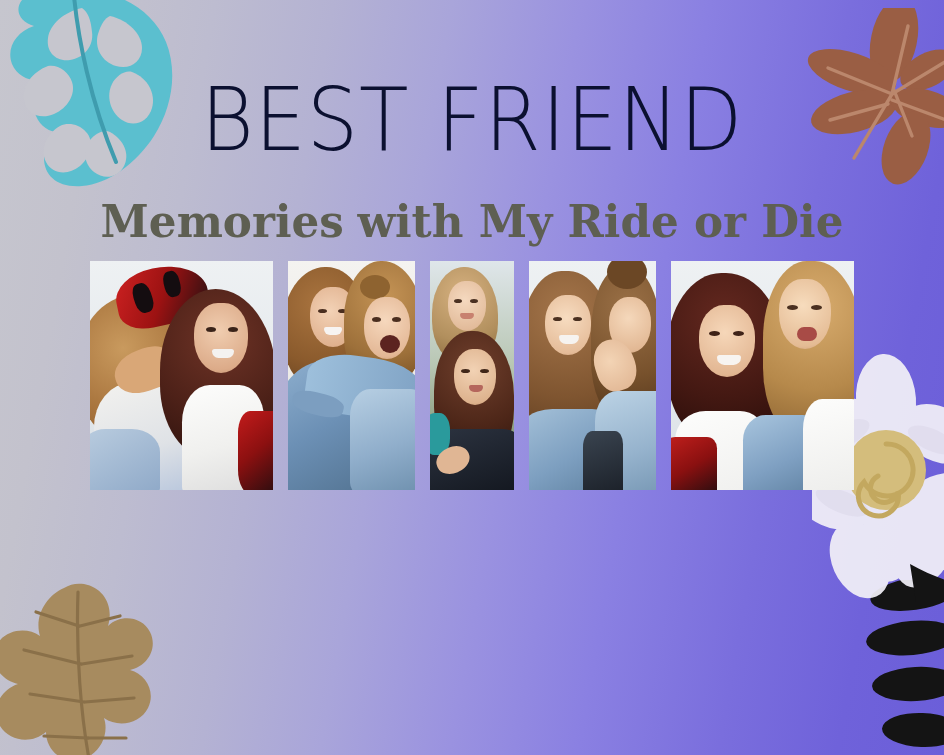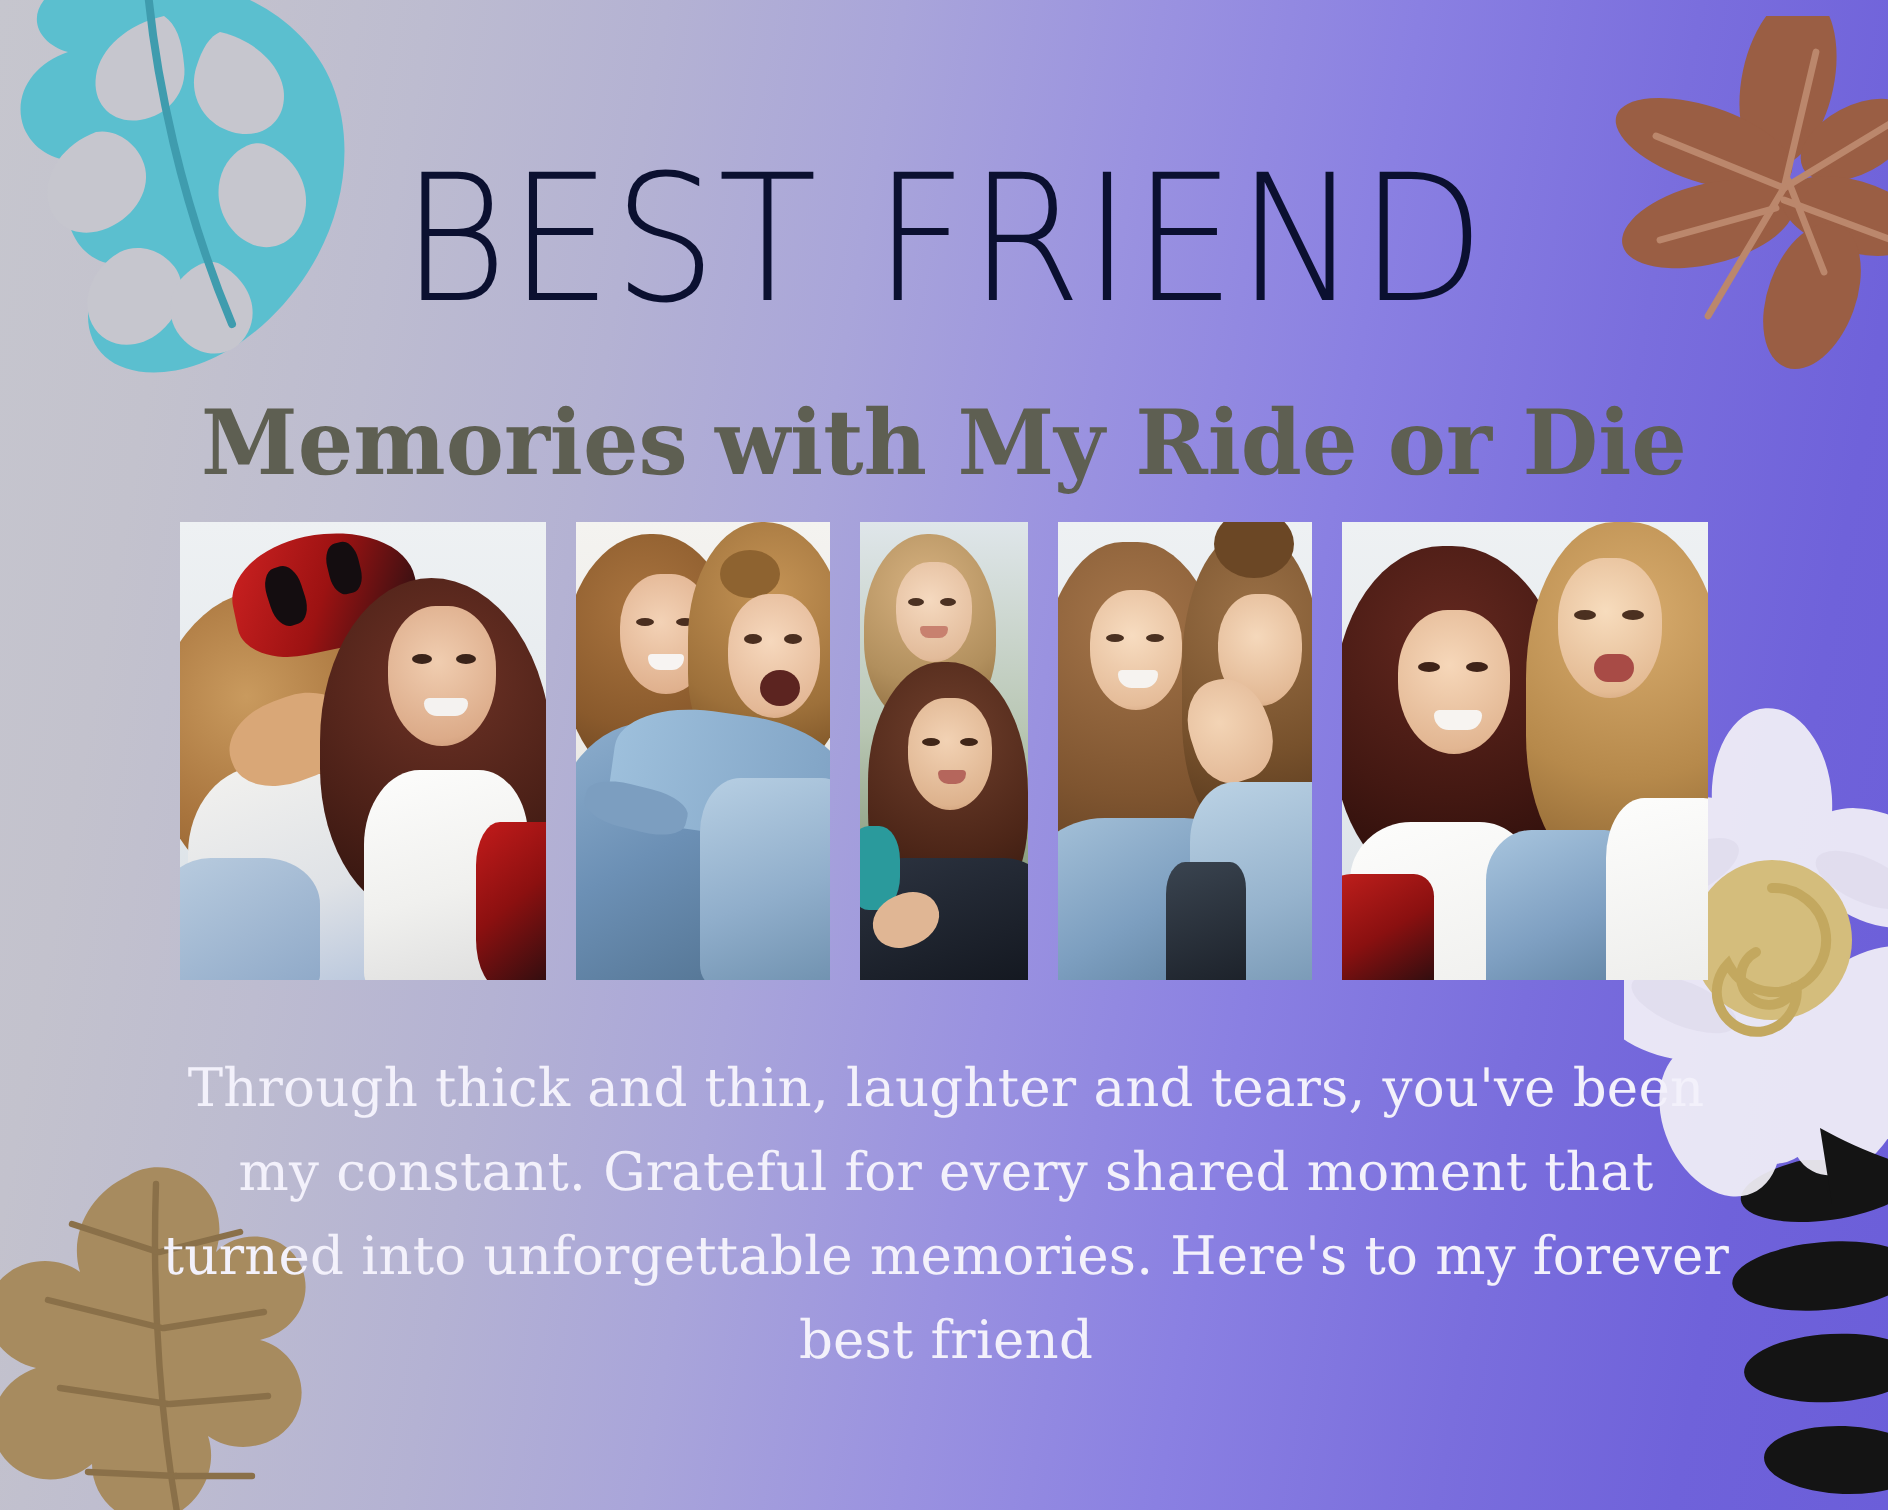--- a/index.html
+++ b/index.html
@@ -318,15 +318,14 @@
       <div class="fig" style="left:126px;top:66px;width:20px;height:14px;background:#a84b46;border-radius:8px;"></div>
 
       <div class="fig" style="left:4px;top:150px;width:90px;height:86px;background:linear-gradient(160deg,#fdfdfc 0%,#efefed 100%);border-radius:34% 28% 6% 8%;"></div>
       <div class="fig" style="left:-10px;top:176px;width:56px;height:62px;background:linear-gradient(150deg,#c4201d 0%,#8a1010 50%,#1d0d0f 100%);border-radius:26% 18% 6% 8%;"></div>
       <div class="fig" style="left:72px;top:154px;width:76px;height:84px;background:linear-gradient(155deg,#a8c5de 0%,#7fa0c2 55%,#5d7f9f 100%);border-radius:30% 22% 6% 8%;"></div>
       <div class="fig" style="left:132px;top:138px;width:64px;height:100px;background:linear-gradient(165deg,#fdfdfc 0%,#ececea 100%);border-radius:30% 24% 6% 8%;"></div>
     </div>
 
   </div>
 
-  <div class="quote">Through thick and thin, laughter and tears, you've been my constant. Grateful for every shared moment that turned into unforgettable memories. Here's to my forever best friend</div>
 
 </div>
 
 </body></html>

